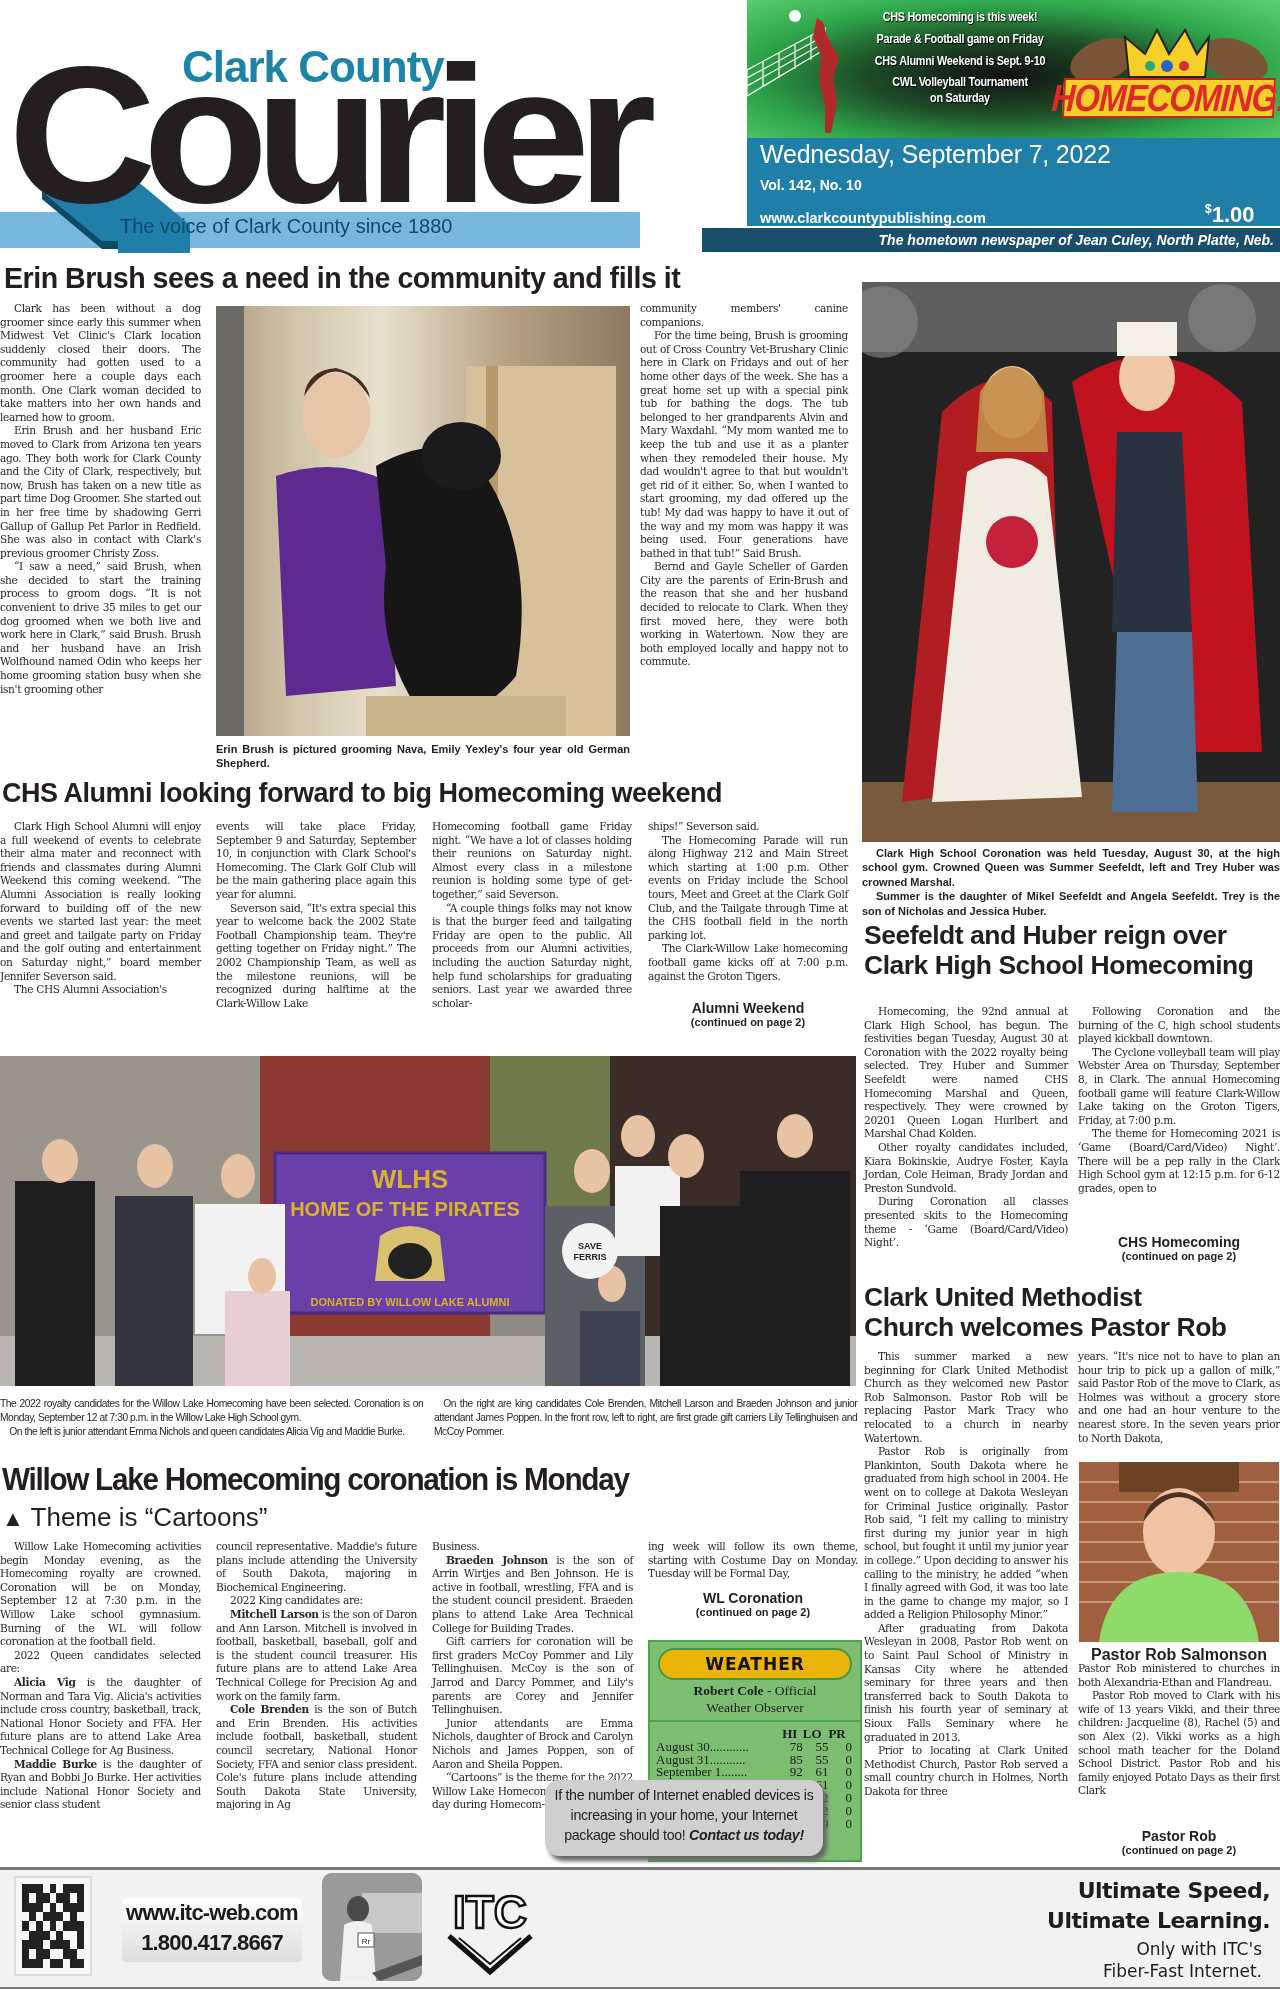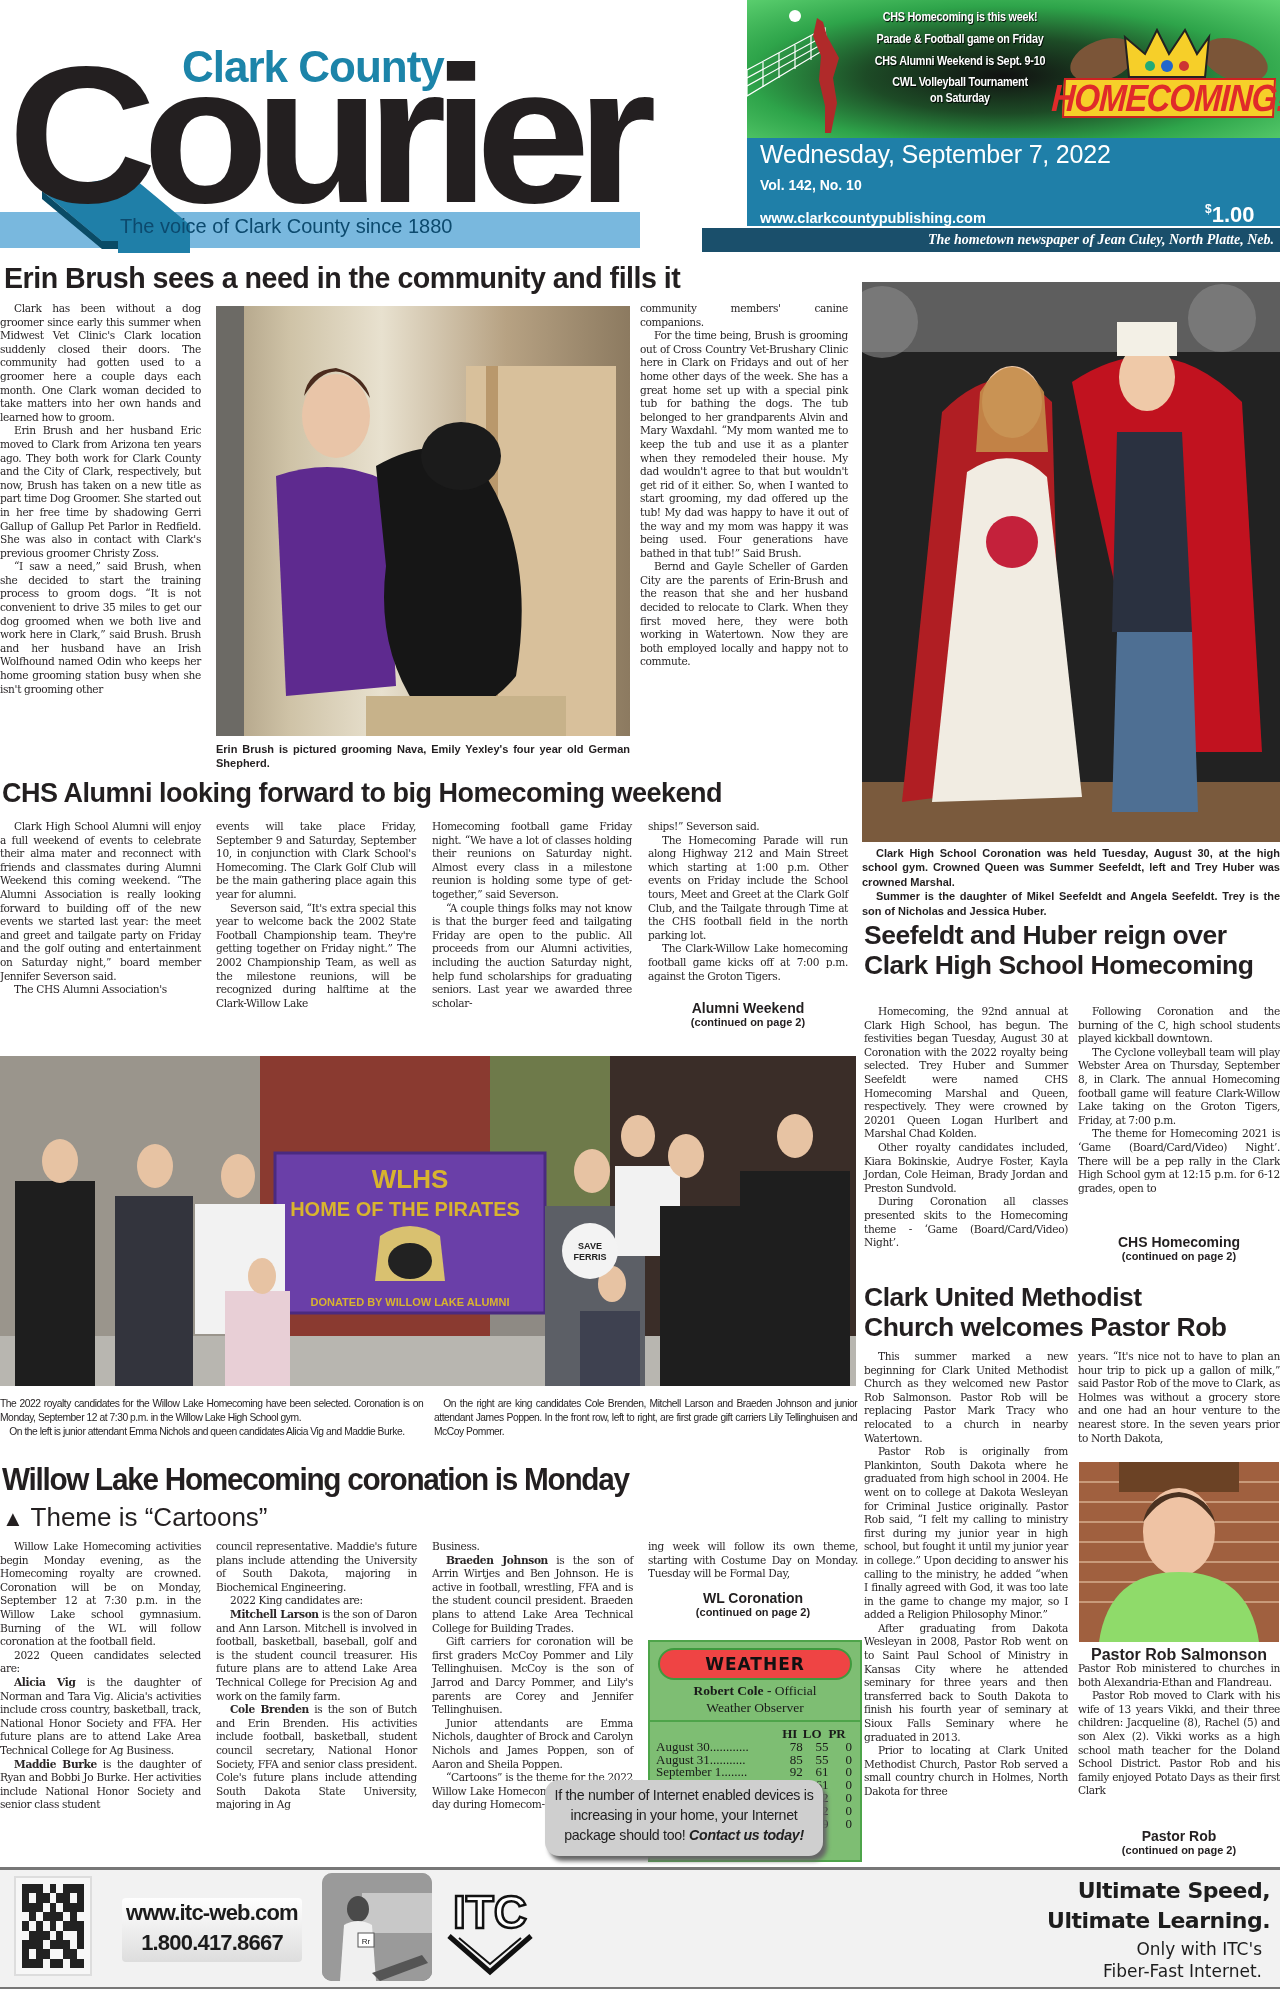--- a/index.html
+++ b/index.html
@@ -28,41 +28,41 @@
   .promo-lines{left:860px;top:6px;width:200px;text-align:center;font-family:"Liberation Sans",sans-serif;font-weight:bold;color:#fff;font-size:12.6px;line-height:22px;letter-spacing:-0.3px;transform:scaleX(.86);transform-origin:center top;text-shadow:1px 1px 1px #000}
   .hc-banner{left:1063px;top:78px;width:212px;height:40px;background:#f6cf29;border:2px solid #c22;display:flex;align-items:center;justify-content:center;transform:skewX(-3deg)}
   .hc-text{font-family:"Liberation Sans",sans-serif;font-weight:bold;font-size:33px;color:#e02a2a;letter-spacing:-1px;font-style:italic;transform:scaleY(1.15)}
   .date-box{left:747px;top:138px;width:533px;height:88px;background:#1f7fa8}
   .date{left:760px;top:140px;font-family:"Liberation Sans",sans-serif;font-size:25px;color:#fff;white-space:nowrap;letter-spacing:-0.2px}
   .vol{left:760px;top:177px;font-family:"Liberation Sans",sans-serif;font-size:14px;color:#fff;font-weight:bold}
   .web{left:760px;top:210px;font-family:"Liberation Sans",sans-serif;font-size:14.5px;color:#fff;font-weight:bold}
   .price{left:1205px;top:202px;font-family:"Liberation Sans",sans-serif;font-size:22px;color:#fff;font-weight:bold}
   .price sup{font-size:12px;vertical-align:9px}
   .hometown-bar{left:702px;top:228px;width:578px;height:24px;background:#1a4f6b}
-  .hometown{left:702px;top:232px;width:572px;text-align:right;font-family:Liberation Serif, serif;font-style:italic;font-weight:bold;font-size:14px;color:#fff;white-space:nowrap}
+  .hometown{left:702px;top:232px;width:572px;text-align:right;font-family:Liberation Sans, sans-serif;font-style:italic;font-weight:bold;font-size:14px;color:#fff;white-space:nowrap}
   
   .weather{left:648px;top:1640px;width:214px;height:222px;background:#7ebe73;border:2px solid #4ea44a}
-  .weather .pill{margin:6px 8px 0;height:32px;background:#ef4444;border:2px solid #3f9a3e;border-radius:16px;display:flex;align-items:center;justify-content:center}
+  .weather .pill{margin:6px 8px 0;height:32px;background:#eab308;border:2px solid #3f9a3e;border-radius:16px;display:flex;align-items:center;justify-content:center}
   .weather .pill span{font-family:"DejaVu Sans",sans-serif;font-size:17px;font-weight:bold;letter-spacing:1px;color:#111}
   .weather .obs{text-align:center;font-family:"Liberation Serif",serif;font-size:13.5px;line-height:17px;color:#1a1a1a;margin-top:2px}
   .weather .hr{height:2px;background:#4ea44a;margin-top:4px}
   .weather table{border-collapse:collapse;font-family:"Liberation Serif",serif;font-size:13px;line-height:12.8px;color:#1a1a1a;margin:6px 0 0 6px;width:196px}
   .weather th{text-align:left;font-weight:bold;font-size:13px}
   .weather td{text-align:right}
   .weather td.d{text-align:left;white-space:nowrap}
   .weather .tot{font-family:"Liberation Serif",serif;font-size:12.6px;line-height:13px;margin-left:0;color:#1a1a1a}
   
   .ad{left:0;top:1867px;width:1280px;height:122px;background:#f2f2f2;border-top:3px solid #777;border-bottom:2px solid #777}
   .qr{left:14px;top:1876px;width:78px;height:100px;background:#f7f7f7;border:2px solid #ddd;display:grid;grid-template-columns:repeat(9,1fr);gap:0;padding:6px}
   .qr i{display:block;background:#222}
   .qr i.w{background:#f7f7f7}
   .ad-url-box{left:122px;top:1898px;width:180px;height:64px;background:linear-gradient(#fff,#ddd);border-radius:4px;text-align:center}
   .ad-url{font-family:"Liberation Sans",sans-serif;font-weight:bold;font-size:22px;color:#1b1b1b;letter-spacing:-0.8px;line-height:30px;display:block}
   .ad-phone{font-family:"Liberation Sans",sans-serif;font-weight:bold;font-size:22px;color:#1b1b1b;letter-spacing:-0.8px;line-height:30px;display:block}
-  .ad-photo{left:322px;top:1873px;width:110px;height:108px;border-radius:10px;background:linear-gradient(160deg,#bbb,#888 60%,#666);overflow:hidden}
+  .ad-photo{left:322px;top:1873px;width:100px;height:108px;border-radius:10px;background:linear-gradient(160deg,#bbb,#888 60%,#666);overflow:hidden}
   .itc-logo{left:445px;top:1880px;width:90px;height:100px}
   .ad-bubble{left:545px;top:1780px;width:278px;height:76px;background:#cfcfcf;border-radius:14px;box-shadow:4px 5px 4px #666;text-align:center;font-family:"Liberation Sans",sans-serif;font-size:14.2px;line-height:20px;color:#222;padding-top:5px;letter-spacing:-0.3px}
   .ad-slogan{left:960px;top:1876px;width:310px;text-align:right;font-family:"DejaVu Sans",sans-serif;font-weight:bold;font-size:22px;line-height:30px;color:#1d1d1d;letter-spacing:-0.5px}
   .ad-sub{left:1000px;top:1938px;width:262px;text-align:right;font-family:"DejaVu Sans",sans-serif;font-size:17px;line-height:22px;color:#1d1d1d}
 </style>
 </head>
 <body>
 
 <header>
   <div class="abs tagline-bar"></div>

